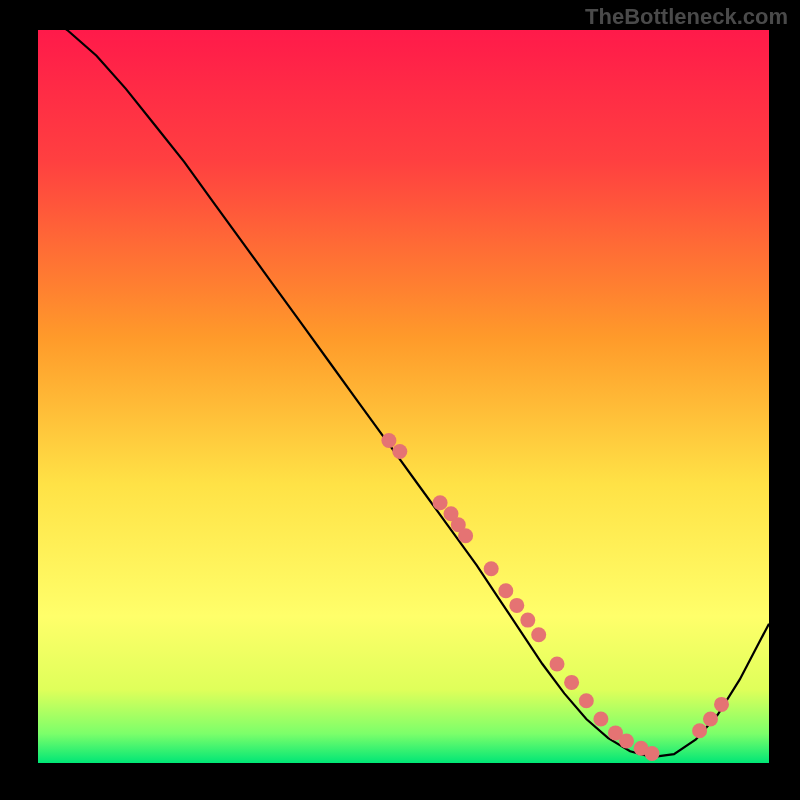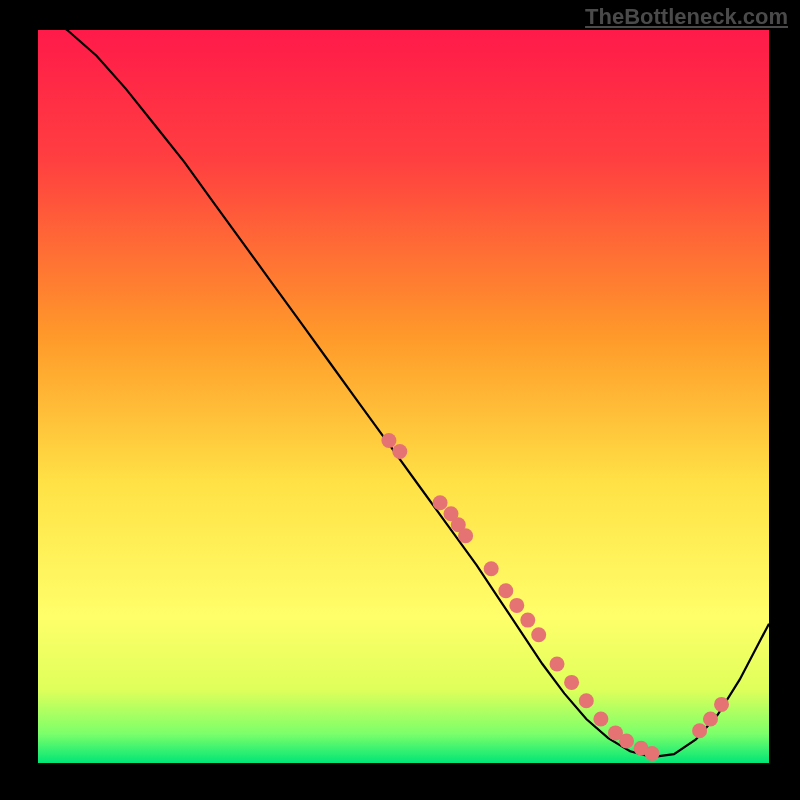--- a/index.html
+++ b/index.html
@@ -17,21 +17,20 @@
   }
   .watermark {
     position: absolute;
     top: 4px;
     right: 12px;
     font-family: Arial, Helvetica, sans-serif;
     font-size: 22px;
     font-weight: bold;
     color: #4a4a4a;
     z-index: 10;
-    text-decoration: underline;
   }
   svg.chart {
     position: absolute;
     top: 0;
     left: 0;
   }
 </style>
 </head>
 <body>
 <div class="container">

